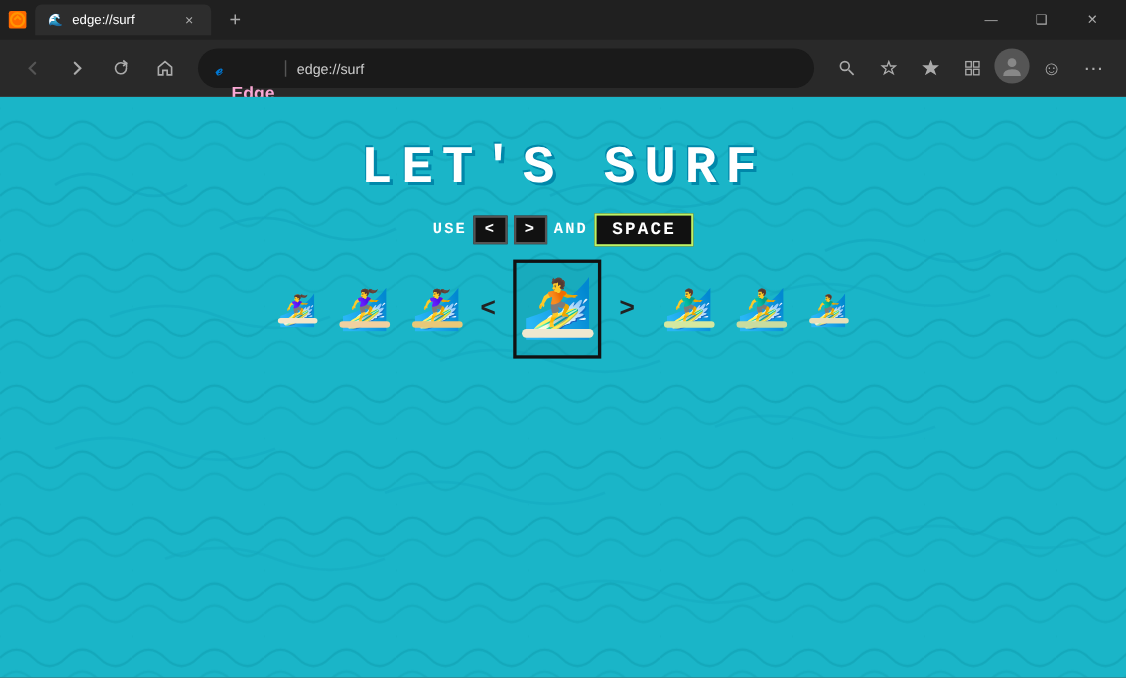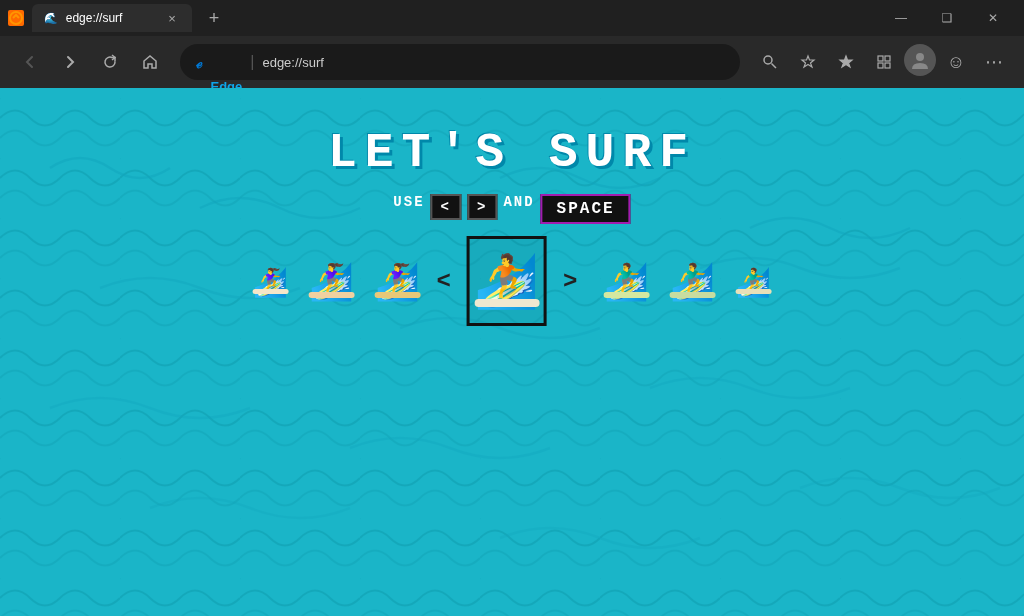--- a/index.html
+++ b/index.html
@@ -109,21 +109,21 @@
       text-shadow: 3px 3px 0 #0088aa, -1px -1px 0 #0088aa;
       white-space: nowrap;
     }
 
     
     .instruction {
       position: absolute;
       top: 106px;
       left: 50%;
       transform: translateX(-50%);
-      display: flex; align-items: flex-start; gap: 6px;
+      display: flex; align-items: center; gap: 6px;
       font-family: 'Courier New', monospace;
       font-size: 14px;
       color: #fff;
       letter-spacing: 2px;
       white-space: nowrap;
       font-weight: bold;
     }
     .key-btn {
       background: #111;
       color: #fff;
@@ -134,21 +134,21 @@
       border: 2px solid #555;
       display: inline-flex; align-items: center; justify-content: center;
     }
     .key-space {
       background: #111;
       color: #fff;
       font-family: 'Courier New', monospace;
       font-size: 16px;
       font-weight: bold;
       padding: 4px 14px;
-      border: 2px solid #a21caf;
+      border: 2px solid #bef264;
     }
 
     
     .surfer-row {
       position: absolute;
       top: 148px;
       left: 50%;
       transform: translateX(-50%);
       display: flex;
       align-items: center;
@@ -232,21 +232,21 @@
         <polyline points="10,1 13,3.5 10,6" fill="none" stroke="#aaa" stroke-width="1.5"></polyline>
       </svg>
   </div>
   <div class="nav-btn">
     <svg width="16" height="16" viewBox="0 0 16 16">
         <path d="M2 7 L8 2 L14 7 L14 14 L10 14 L10 10 L6 10 L6 14 L2 14 Z" stroke="#aaa" stroke-width="1.5" fill="none"></path>
       </svg>
   </div>
   <div class="address-bar">
     <span class="address-edge-icon">ℯ</span>
-    <span style="color:#0ea5e9;font-weight:bold;font-size:13px;margin-top:48px;">Edge</span>
+    <span style="color:#f9a8d4;font-weight:bold;font-size:16px;margin-top:48px;">Edge</span>
     <span class="address-separator">|</span>
     <span class="address-text">edge://surf</span>
   </div>
   <div class="nav-icons">
     <div class="nav-icon-btn">
       <svg width="16" height="16" viewBox="0 0 16 16">
           <circle cx="6" cy="6" r="4" stroke="#aaa" stroke-width="1.5" fill="none"></circle>
           <line x1="9.5" y1="9.5" x2="14" y2="14" stroke="#aaa" stroke-width="1.5"></line>
         </svg>
     </div>

